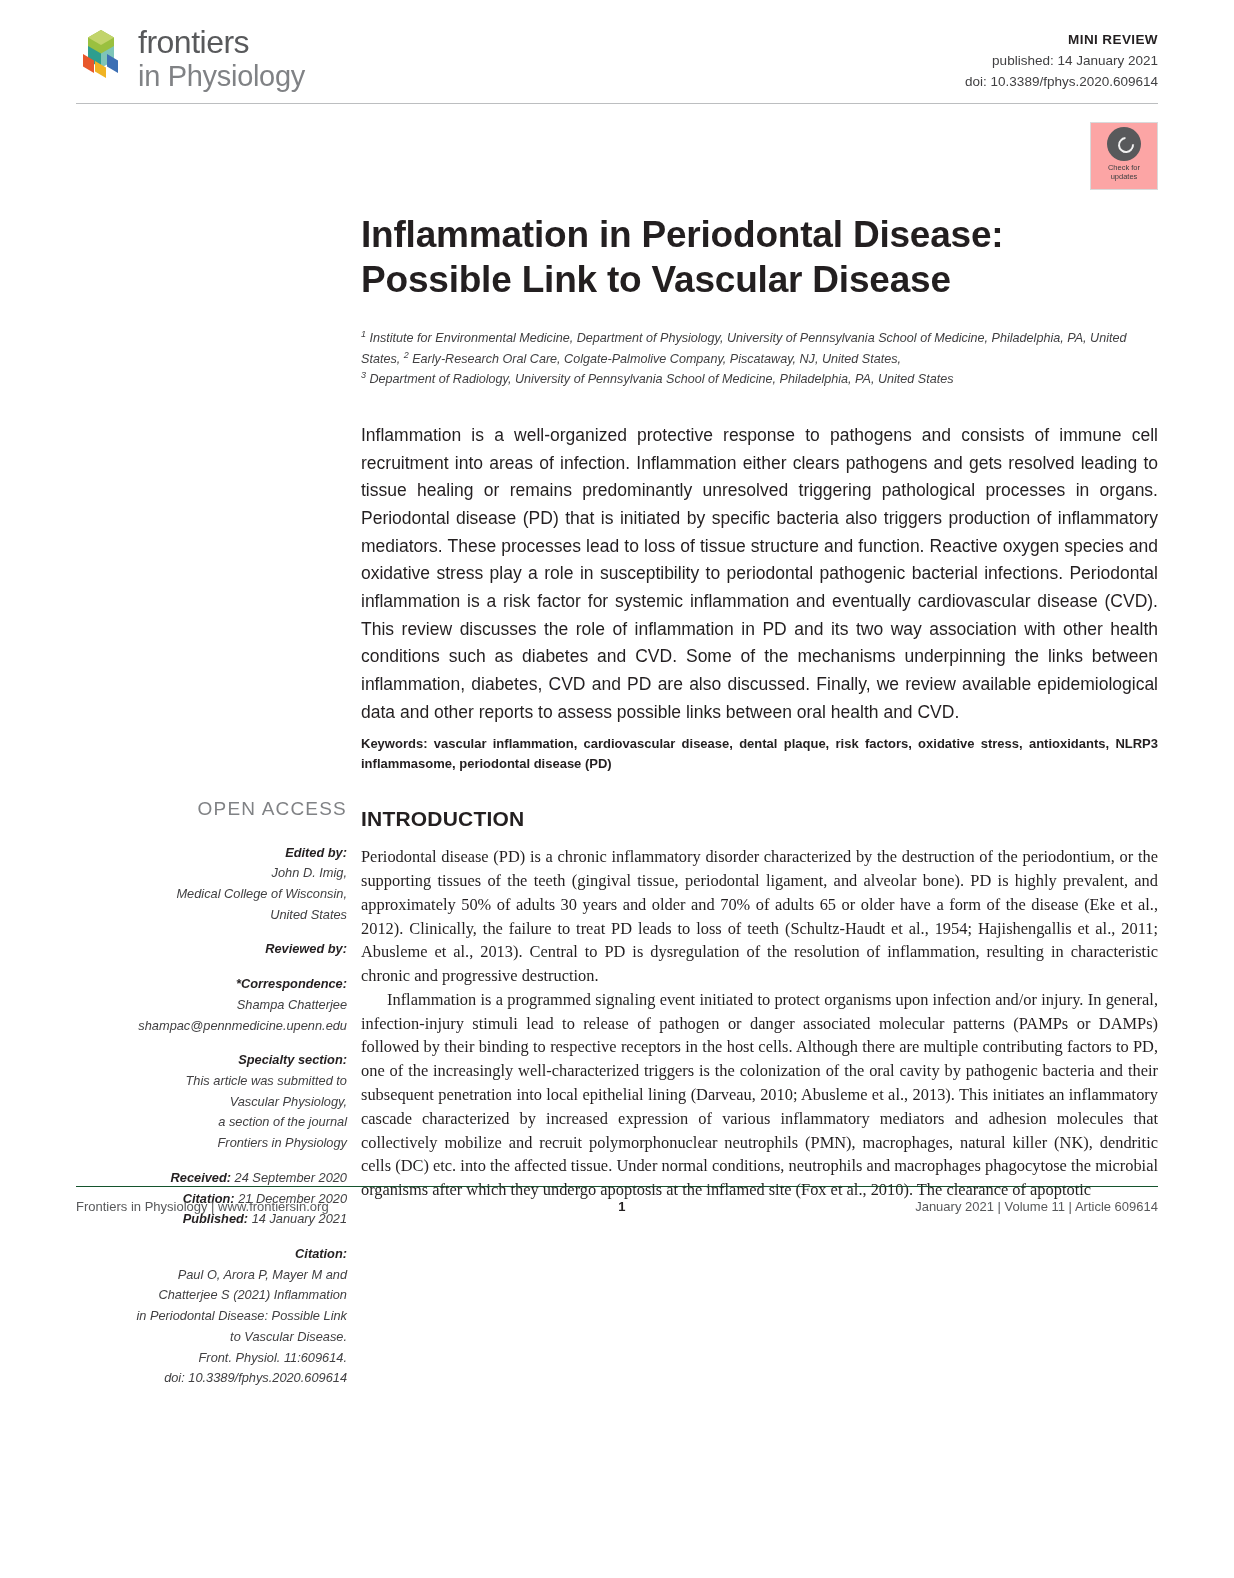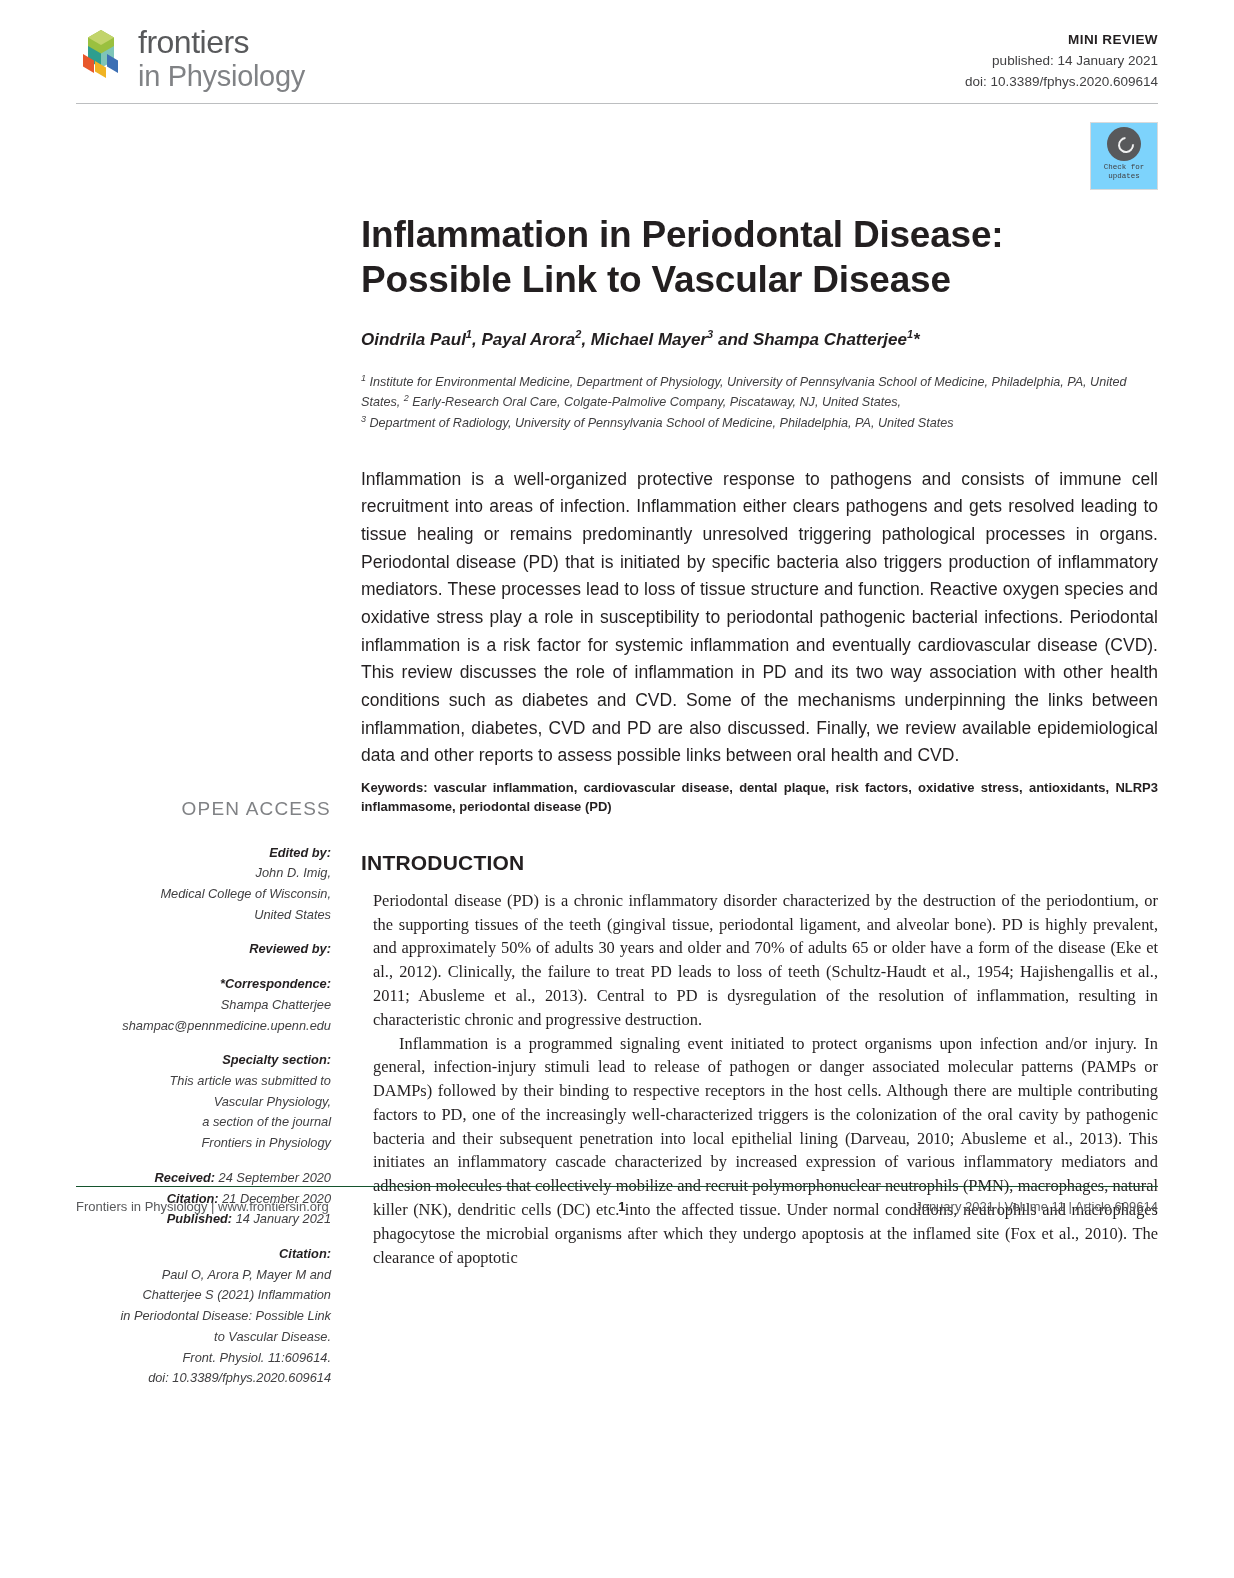--- a/index.html
+++ b/index.html
@@ -72,25 +72,24 @@
   }
 
   
   .updates-badge {
     position: absolute;
     right: 76px;
     top: 122px;
     width: 68px;
     height: 68px;
     border: 1px solid #d9dadb;
-    background: #7dd3fc;
+    background: #fca5a5;
     text-align: center;
     box-sizing: border-box;
     padding-top: 4px;
-    font-family: Liberation Mono, monospace;
   }
   .updates-badge .circ {
     width: 34px;
     height: 34px;
     border-radius: 50%;
     background: #58595b;
     margin: 0 auto 2px auto;
     position: relative;
   }
   .updates-badge .circ:after {
@@ -166,29 +165,28 @@
     margin: 0 0 14px 0;
     color: #231f20;
     letter-spacing: 0.2px;
   }
   .body-text {
     font-family: "Liberation Serif", serif;
     font-size: 16.4px;
     line-height: 1.45;
     text-align: justify;
     color: #231f20;
-    margin-left: 12px;
   }
   .body-text p { margin: 0; }
   .body-text p.indent { text-indent: 26px; }
 
   
   .sidebar {
     position: absolute;
-    left: 0;
+    left: 16px;
     top: 690px;
     width: 255px;
     text-align: right;
     font-size: 12.8px;
     line-height: 1.62;
     color: #414042;
     font-style: italic;
   }
   .sidebar .open-access {
     font-size: 19px;
@@ -299,23 +297,20 @@
 in Periodontal Disease: Possible Link
 to Vascular Disease.
 Front. Physiol. 11:609614.
 doi: 10.3389/fphys.2020.609614</div>
       </div>
     </div>
 
     <div class="title-area">
       <h1 class="article-title">Inflammation in Periodontal Disease: Possible Link to Vascular Disease</h1>
 
-      <div class="authors">
-        <span>Oindrila Paul<sup>1</sup>, Payal Arora<sup>2</sup>, Michael Mayer<sup>3</sup> and Shampa Chatterjee<sup>1</sup>*</span>
-      </div>
 
       <div class="affiliations">
         <sup>1</sup> Institute for Environmental Medicine, Department of Physiology, University of Pennsylvania School of Medicine,
         Philadelphia, PA, United States, <sup>2</sup> Early-Research Oral Care, Colgate-Palmolive Company, Piscataway, NJ, United States,<br>
         <sup>3</sup> Department of Radiology, University of Pennsylvania School of Medicine, Philadelphia, PA, United States
       </div>
 
       <div class="abstract">Inflammation is a well-organized protective response to pathogens and consists of immune cell recruitment into areas of infection. Inflammation either clears pathogens and gets resolved leading to tissue healing or remains predominantly unresolved triggering pathological processes in organs. Periodontal disease (PD) that is initiated by specific bacteria also triggers production of inflammatory mediators. These processes lead to loss of tissue structure and function. Reactive oxygen species and oxidative stress play a role in susceptibility to periodontal pathogenic bacterial infections. Periodontal inflammation is a risk factor for systemic inflammation and eventually cardiovascular disease (CVD). This review discusses the role of inflammation in PD and its two way association with other health conditions such as diabetes and CVD. Some of the mechanisms underpinning the links between inflammation, diabetes, CVD and PD are also discussed. Finally, we review available epidemiological data and other reports to assess possible links between oral health and CVD.</div>
 
       <div class="keywords">Keywords: vascular inflammation, cardiovascular disease, dental plaque, risk factors, oxidative stress, antioxidants, NLRP3 inflammasome, periodontal disease (PD)</div>

